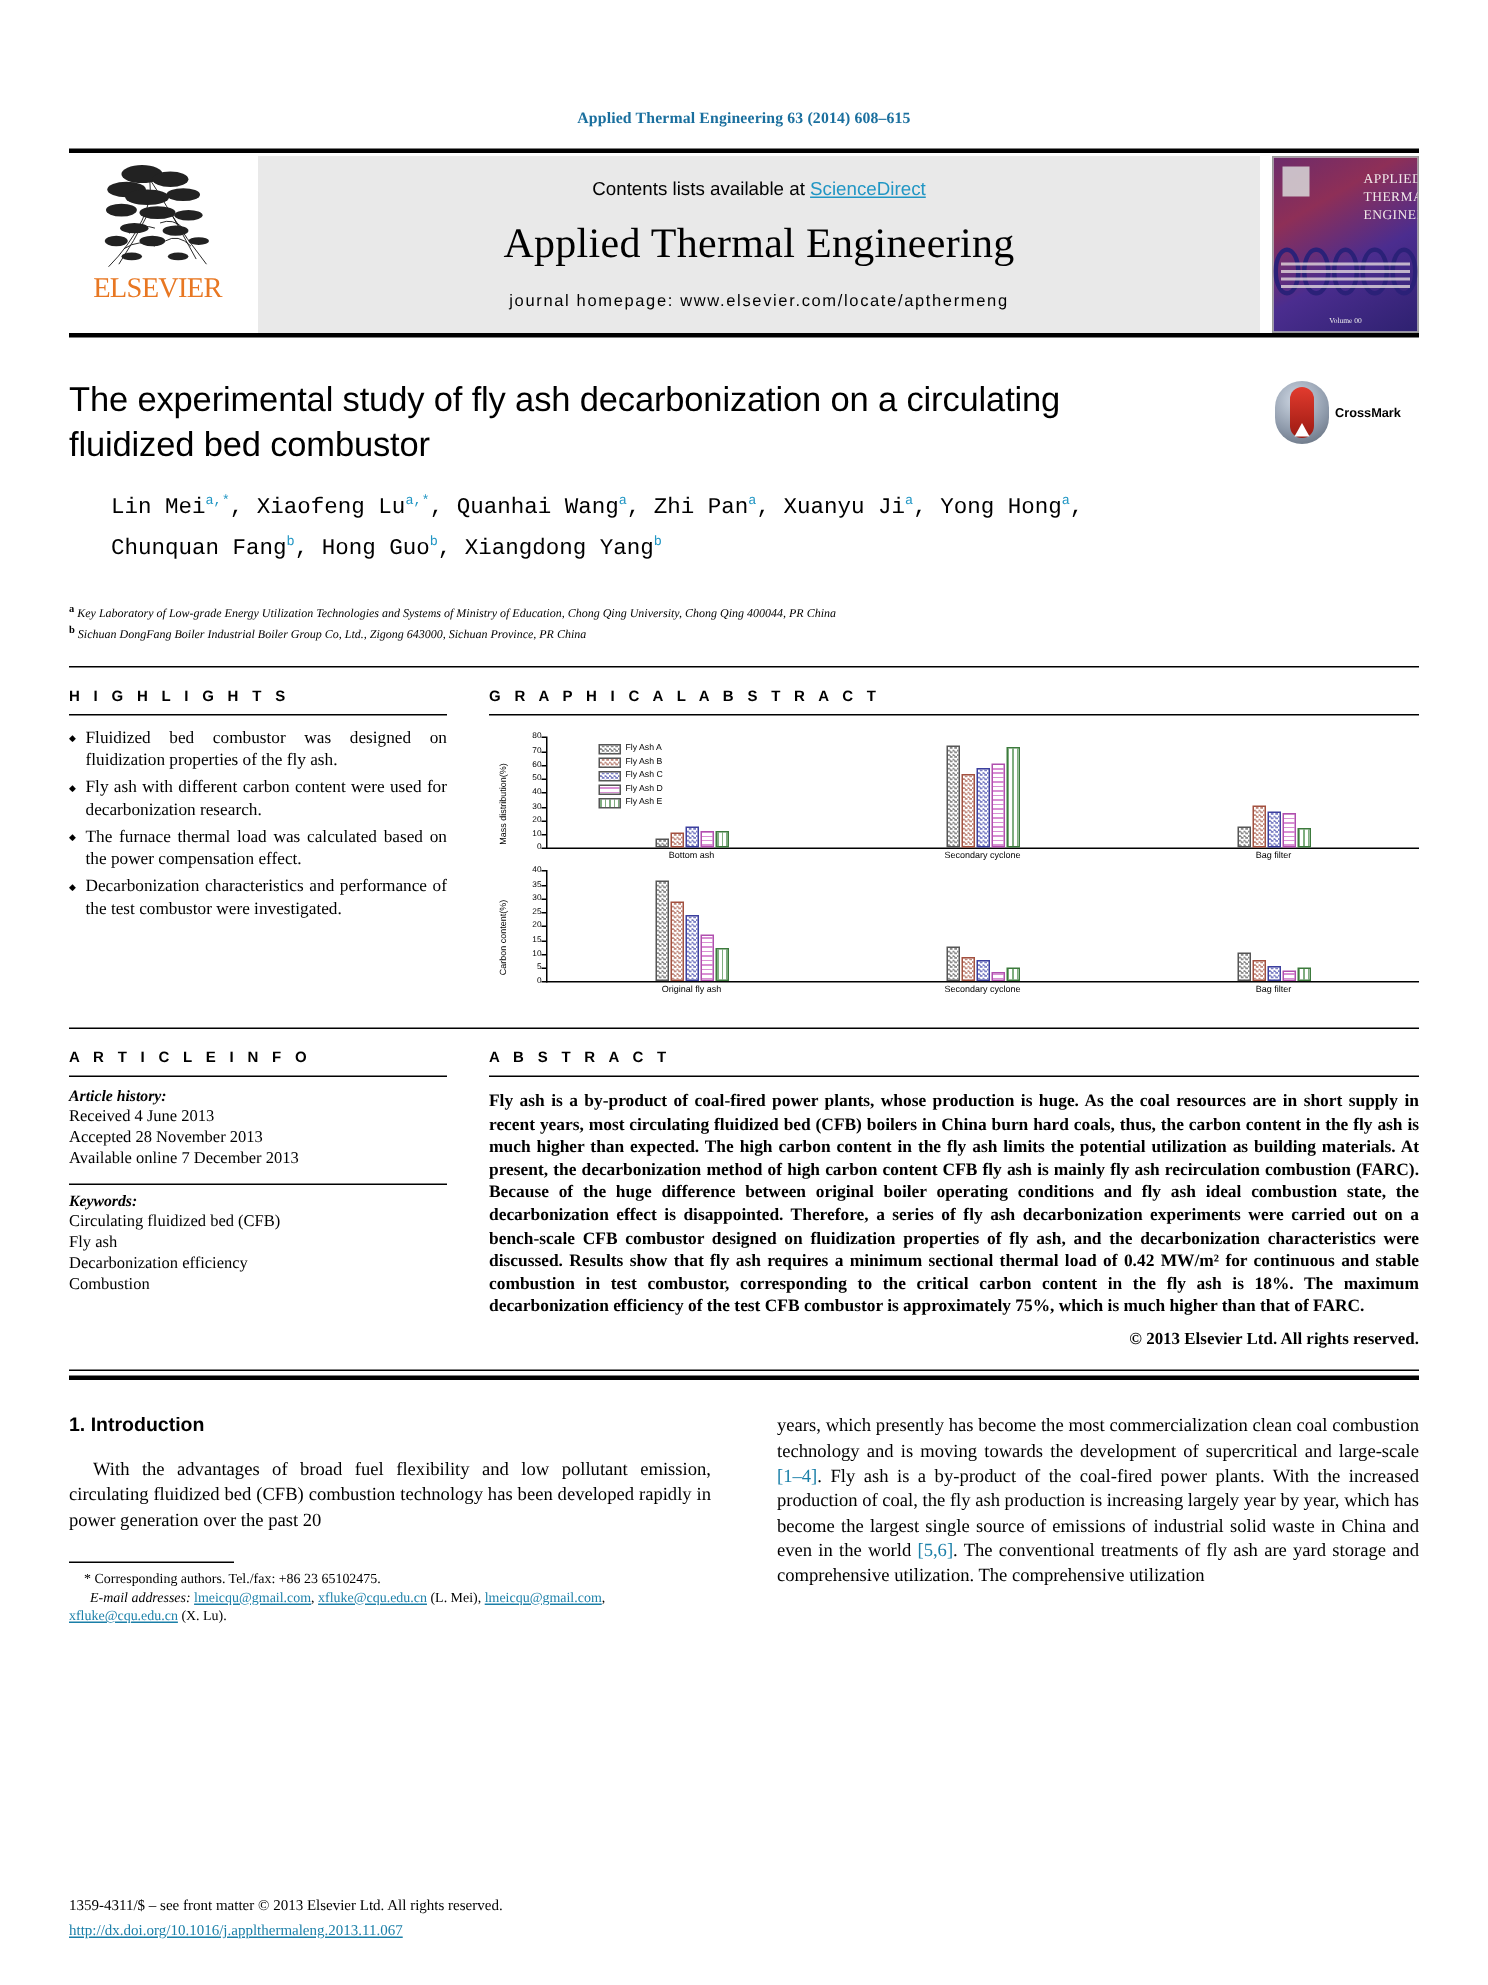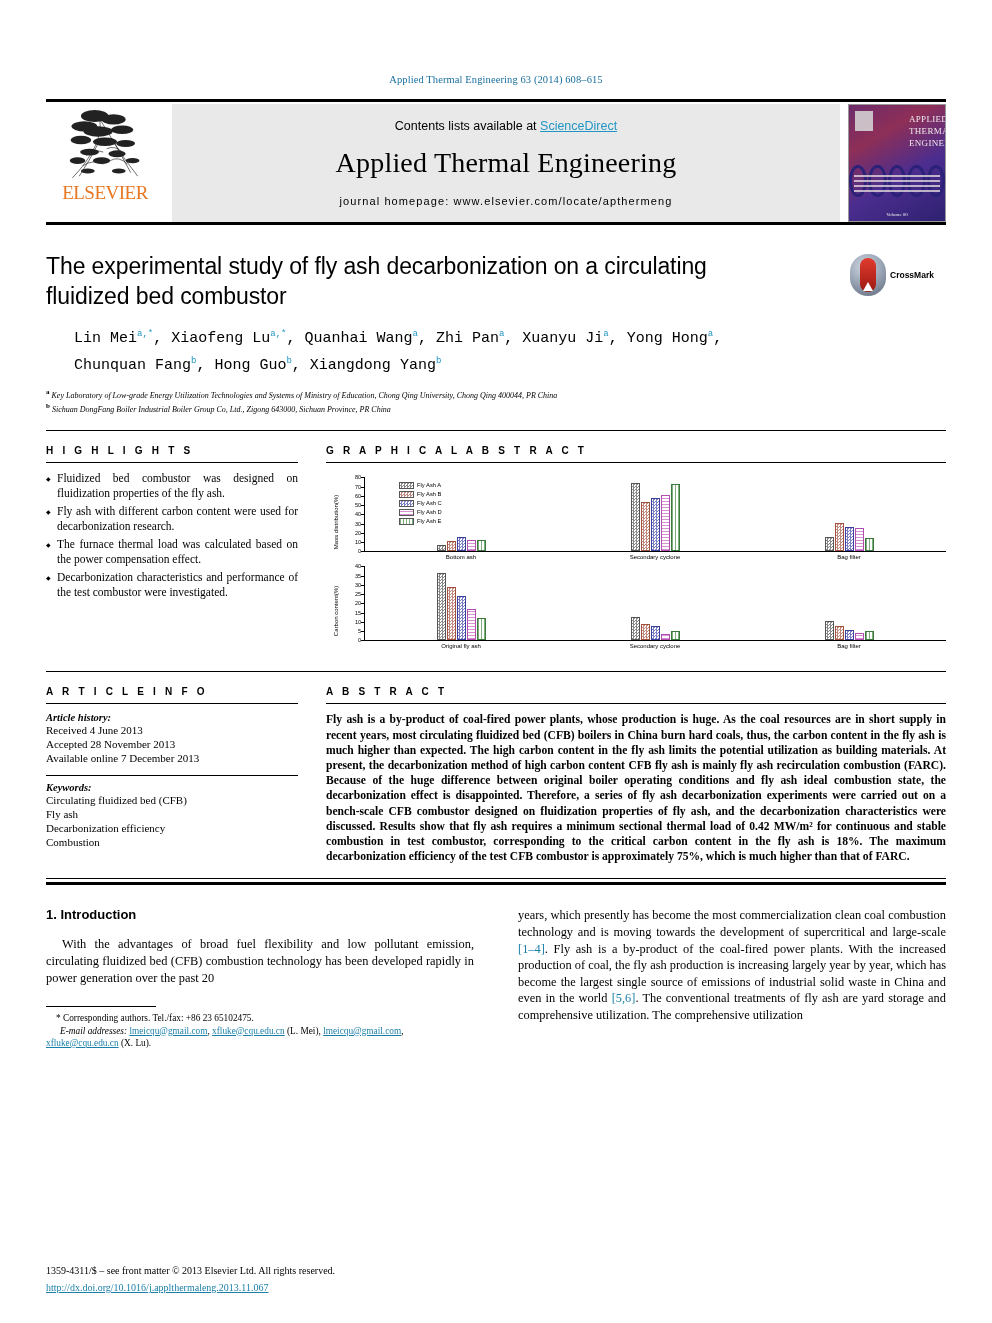--- a/index.html
+++ b/index.html
@@ -13,21 +13,21 @@
   }
   .page { position:relative; width:992px; height:1323px; }
 
   
   .runhead {
     text-align:center;
     font-size:10.5px;
     color:#1a6f9e;
     padding-top:74px;
     letter-spacing:0.1px;
-    font-weight:normal;
+    font-weight:bold;
   }
 
   
   .masthead-wrap { margin:14px 46px 0 46px; }
   .rule-thick { border-top:3px solid #000; }
   .masthead {
     display:flex; align-items:stretch;
     height:118px;
     margin-top:2px;
   }
@@ -103,21 +103,21 @@
   .cm-badge .tri { position:absolute; left:13px; bottom:5px; width:0; height:0;
       border-left:5px solid transparent; border-right:5px solid transparent;
       border-bottom:9px solid #fff; }
   .cm-text { font-family:"Liberation Sans", sans-serif; font-size:8.5px; font-weight:bold; }
 
   .authors {
     font-family:Liberation Mono, monospace;
     font-size:15px; line-height:22px; max-width:760px;margin-left:28px;
   }
   .authors sup { font-size:9px; color:#2196c4; vertical-align:super; }
-  .affil { font-size:8px; font-style:italic; line-height:11px; margin-top:10px; }
+  .affil { font-size:8px; font-style:italic; line-height:11px; margin-top:24px; }
   .affil sup { font-style:normal; font-weight:bold; font-size:7px; }
 
   .sec-rule { border-top:1px solid #000; margin:16px 46px 0 46px; }
 
   
   .cols { display:flex; margin:0 46px; }
   .col-left  { width:252px; flex:0 0 252px; padding-right:22px; }
   .col-right { flex:1 1 auto; padding-left:6px; }
 
   .sec-head {
@@ -512,20 +512,21 @@
       <div class="ai-line">Circulating fluidized bed (CFB)</div>
       <div class="ai-line">Fly ash</div>
       <div class="ai-line">Decarbonization efficiency</div>
       <div class="ai-line">Combustion</div>
     </div>
 
     <div class="col-right">
       <div class="sec-head">A B S T R A C T</div>
       <div class="hr-head"></div>
       <div class="abstract-body">Fly ash is a by-product of coal-fired power plants, whose production is huge. As the coal resources are in short supply in recent years, most circulating fluidized bed (CFB) boilers in China burn hard coals, thus, the carbon content in the fly ash is much higher than expected. The high carbon content in the fly ash limits the potential utilization as building materials. At present, the decarbonization method of high carbon content CFB fly ash is mainly fly ash recirculation combustion (FARC). Because of the huge difference between original boiler operating conditions and fly ash ideal combustion state, the decarbonization effect is disappointed. Therefore, a series of fly ash decarbonization experiments were carried out on a bench-scale CFB combustor designed on fluidization properties of fly ash, and the decarbonization characteristics were discussed. Results show that fly ash requires a minimum sectional thermal load of 0.42 MW/m² for continuous and stable combustion in test combustor, corresponding to the critical carbon content in the fly ash is 18%. The maximum decarbonization efficiency of the test CFB combustor is approximately 75%, which is much higher than that of FARC.</div>
+      <div class="copyright">© 2013 Elsevier Ltd. All rights reserved.</div>
     </div>
   </div>
 
   <div class="rule-after-abs"></div>
   <div class="rule-after-abs2"></div>
 
   <div class="bodycols">
     <div class="bcol left">
       <h2 class="secnum">1. Introduction</h2>
       <p class="body">With the advantages of broad fuel flexibility and low pollutant emission, circulating fluidized bed (CFB) combustion technology has been developed rapidly in power generation over the past 20</p>

